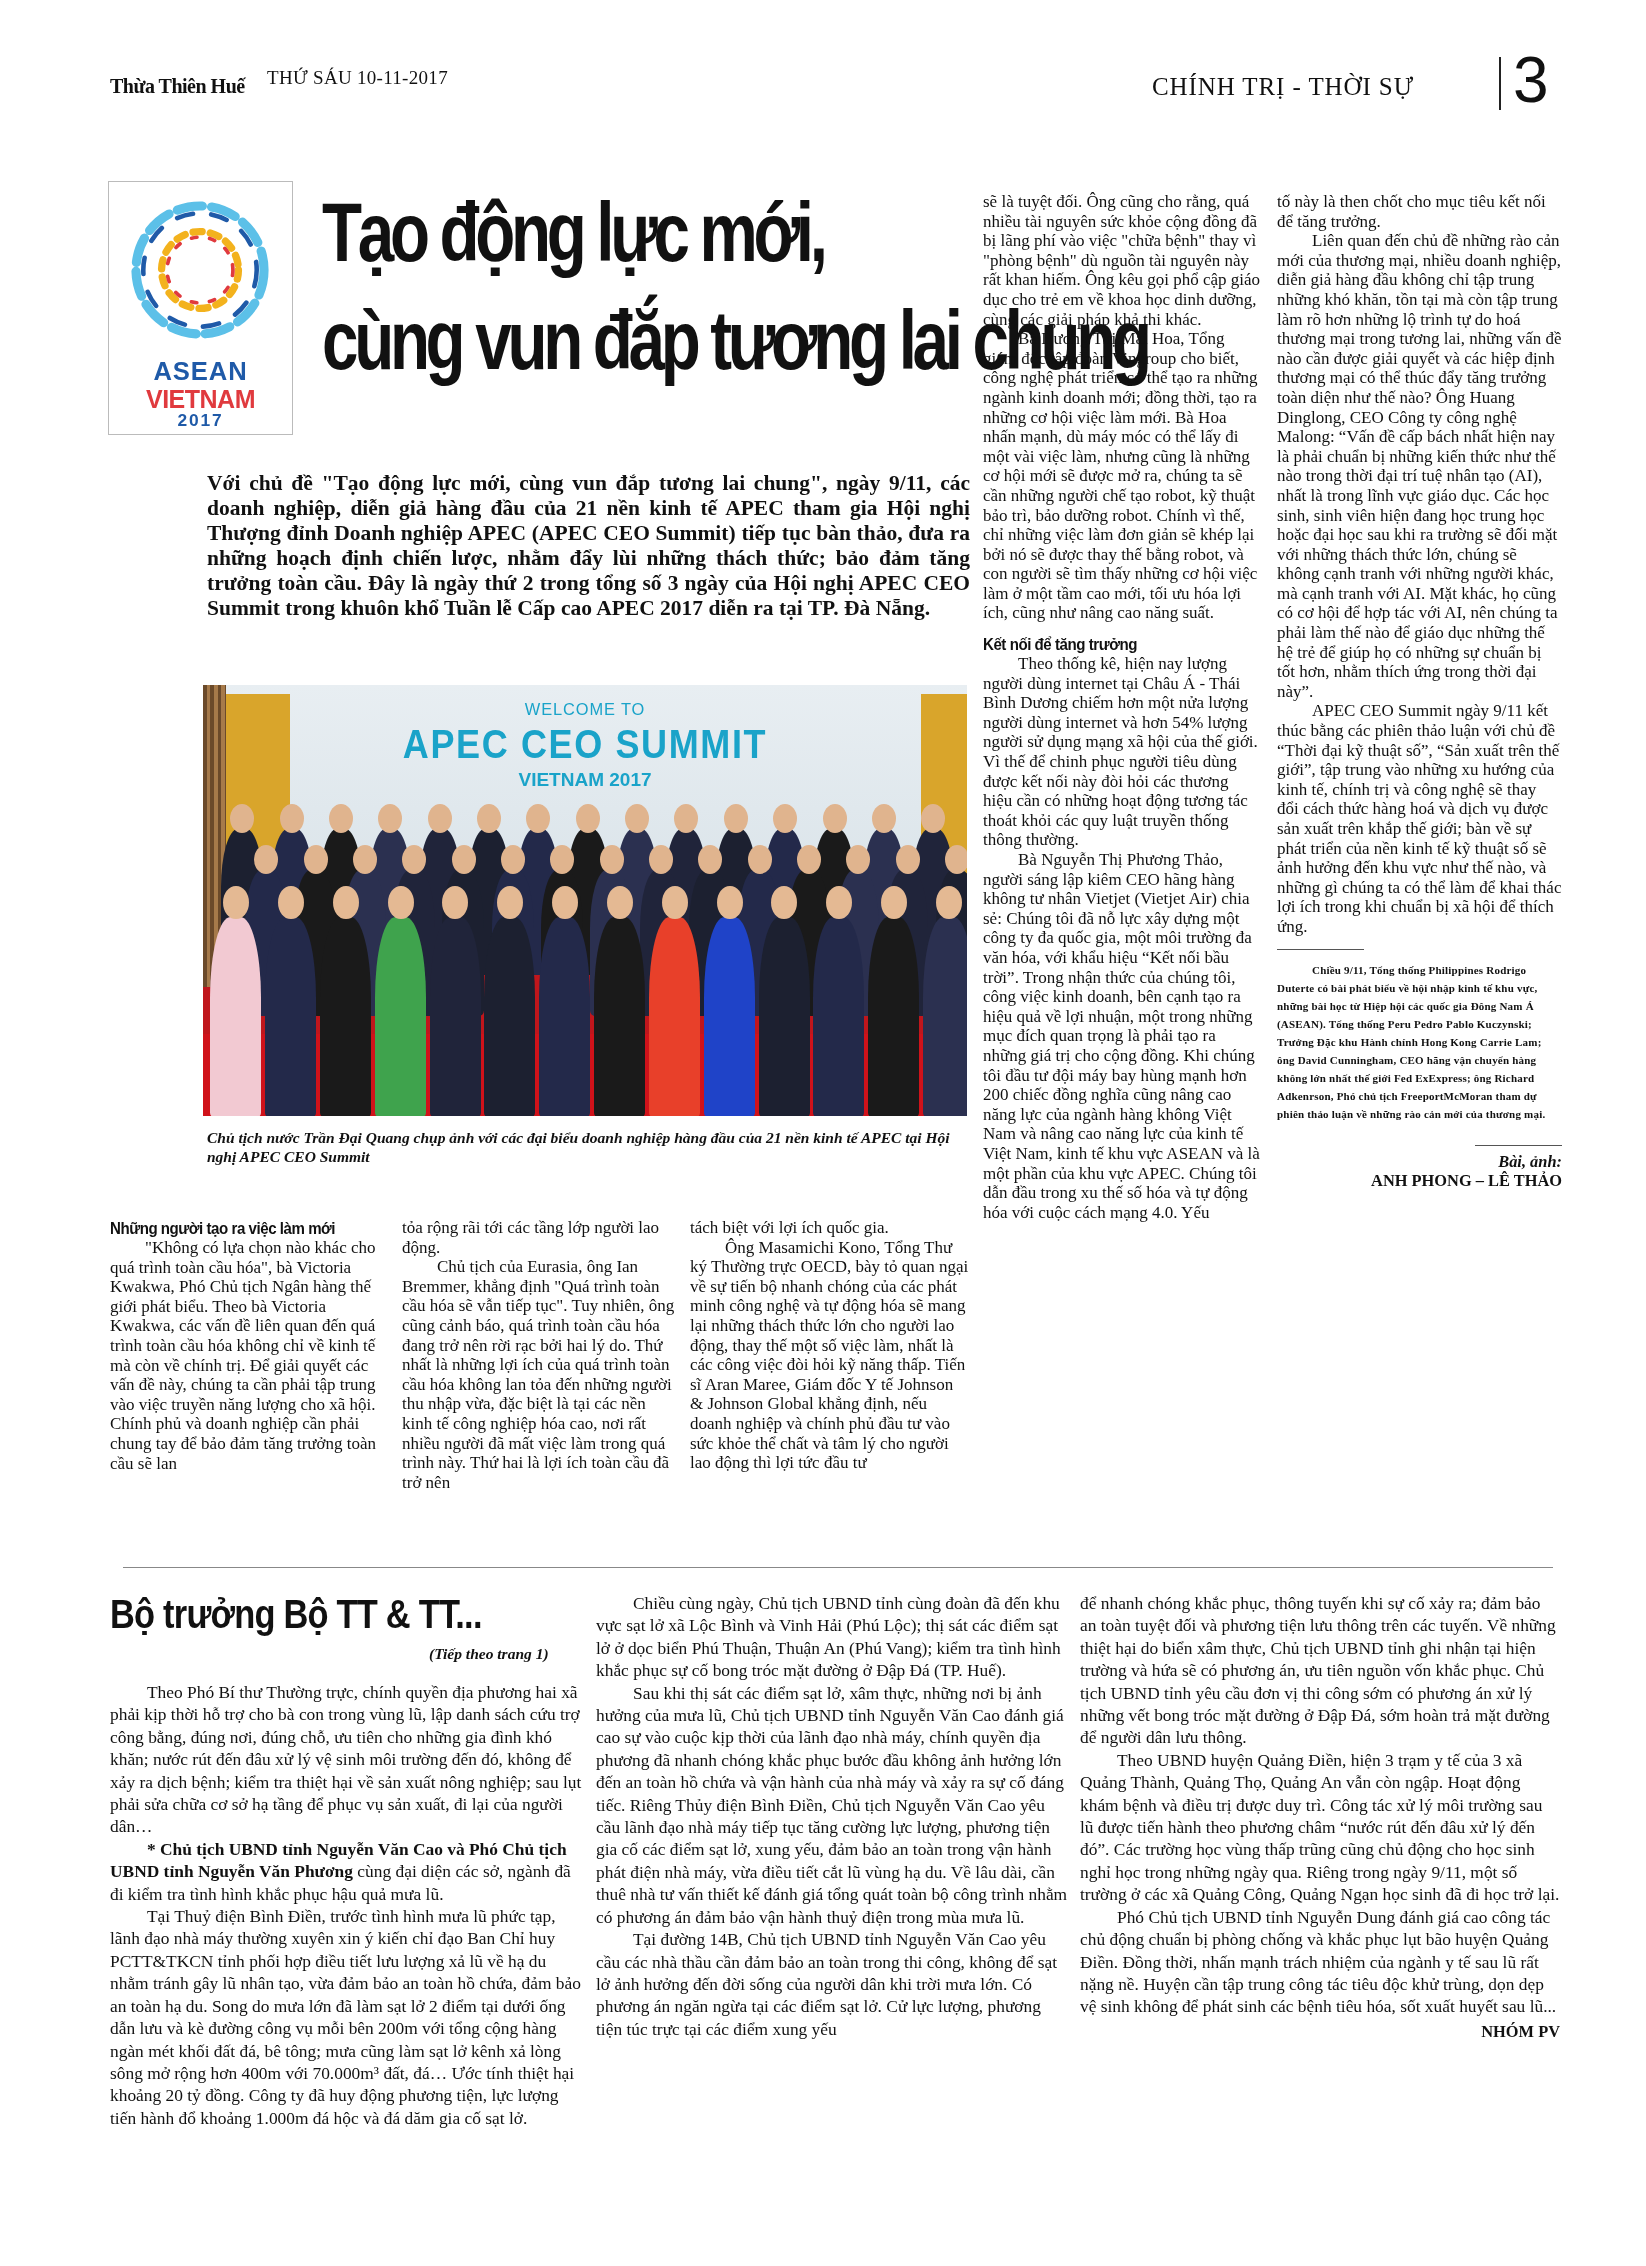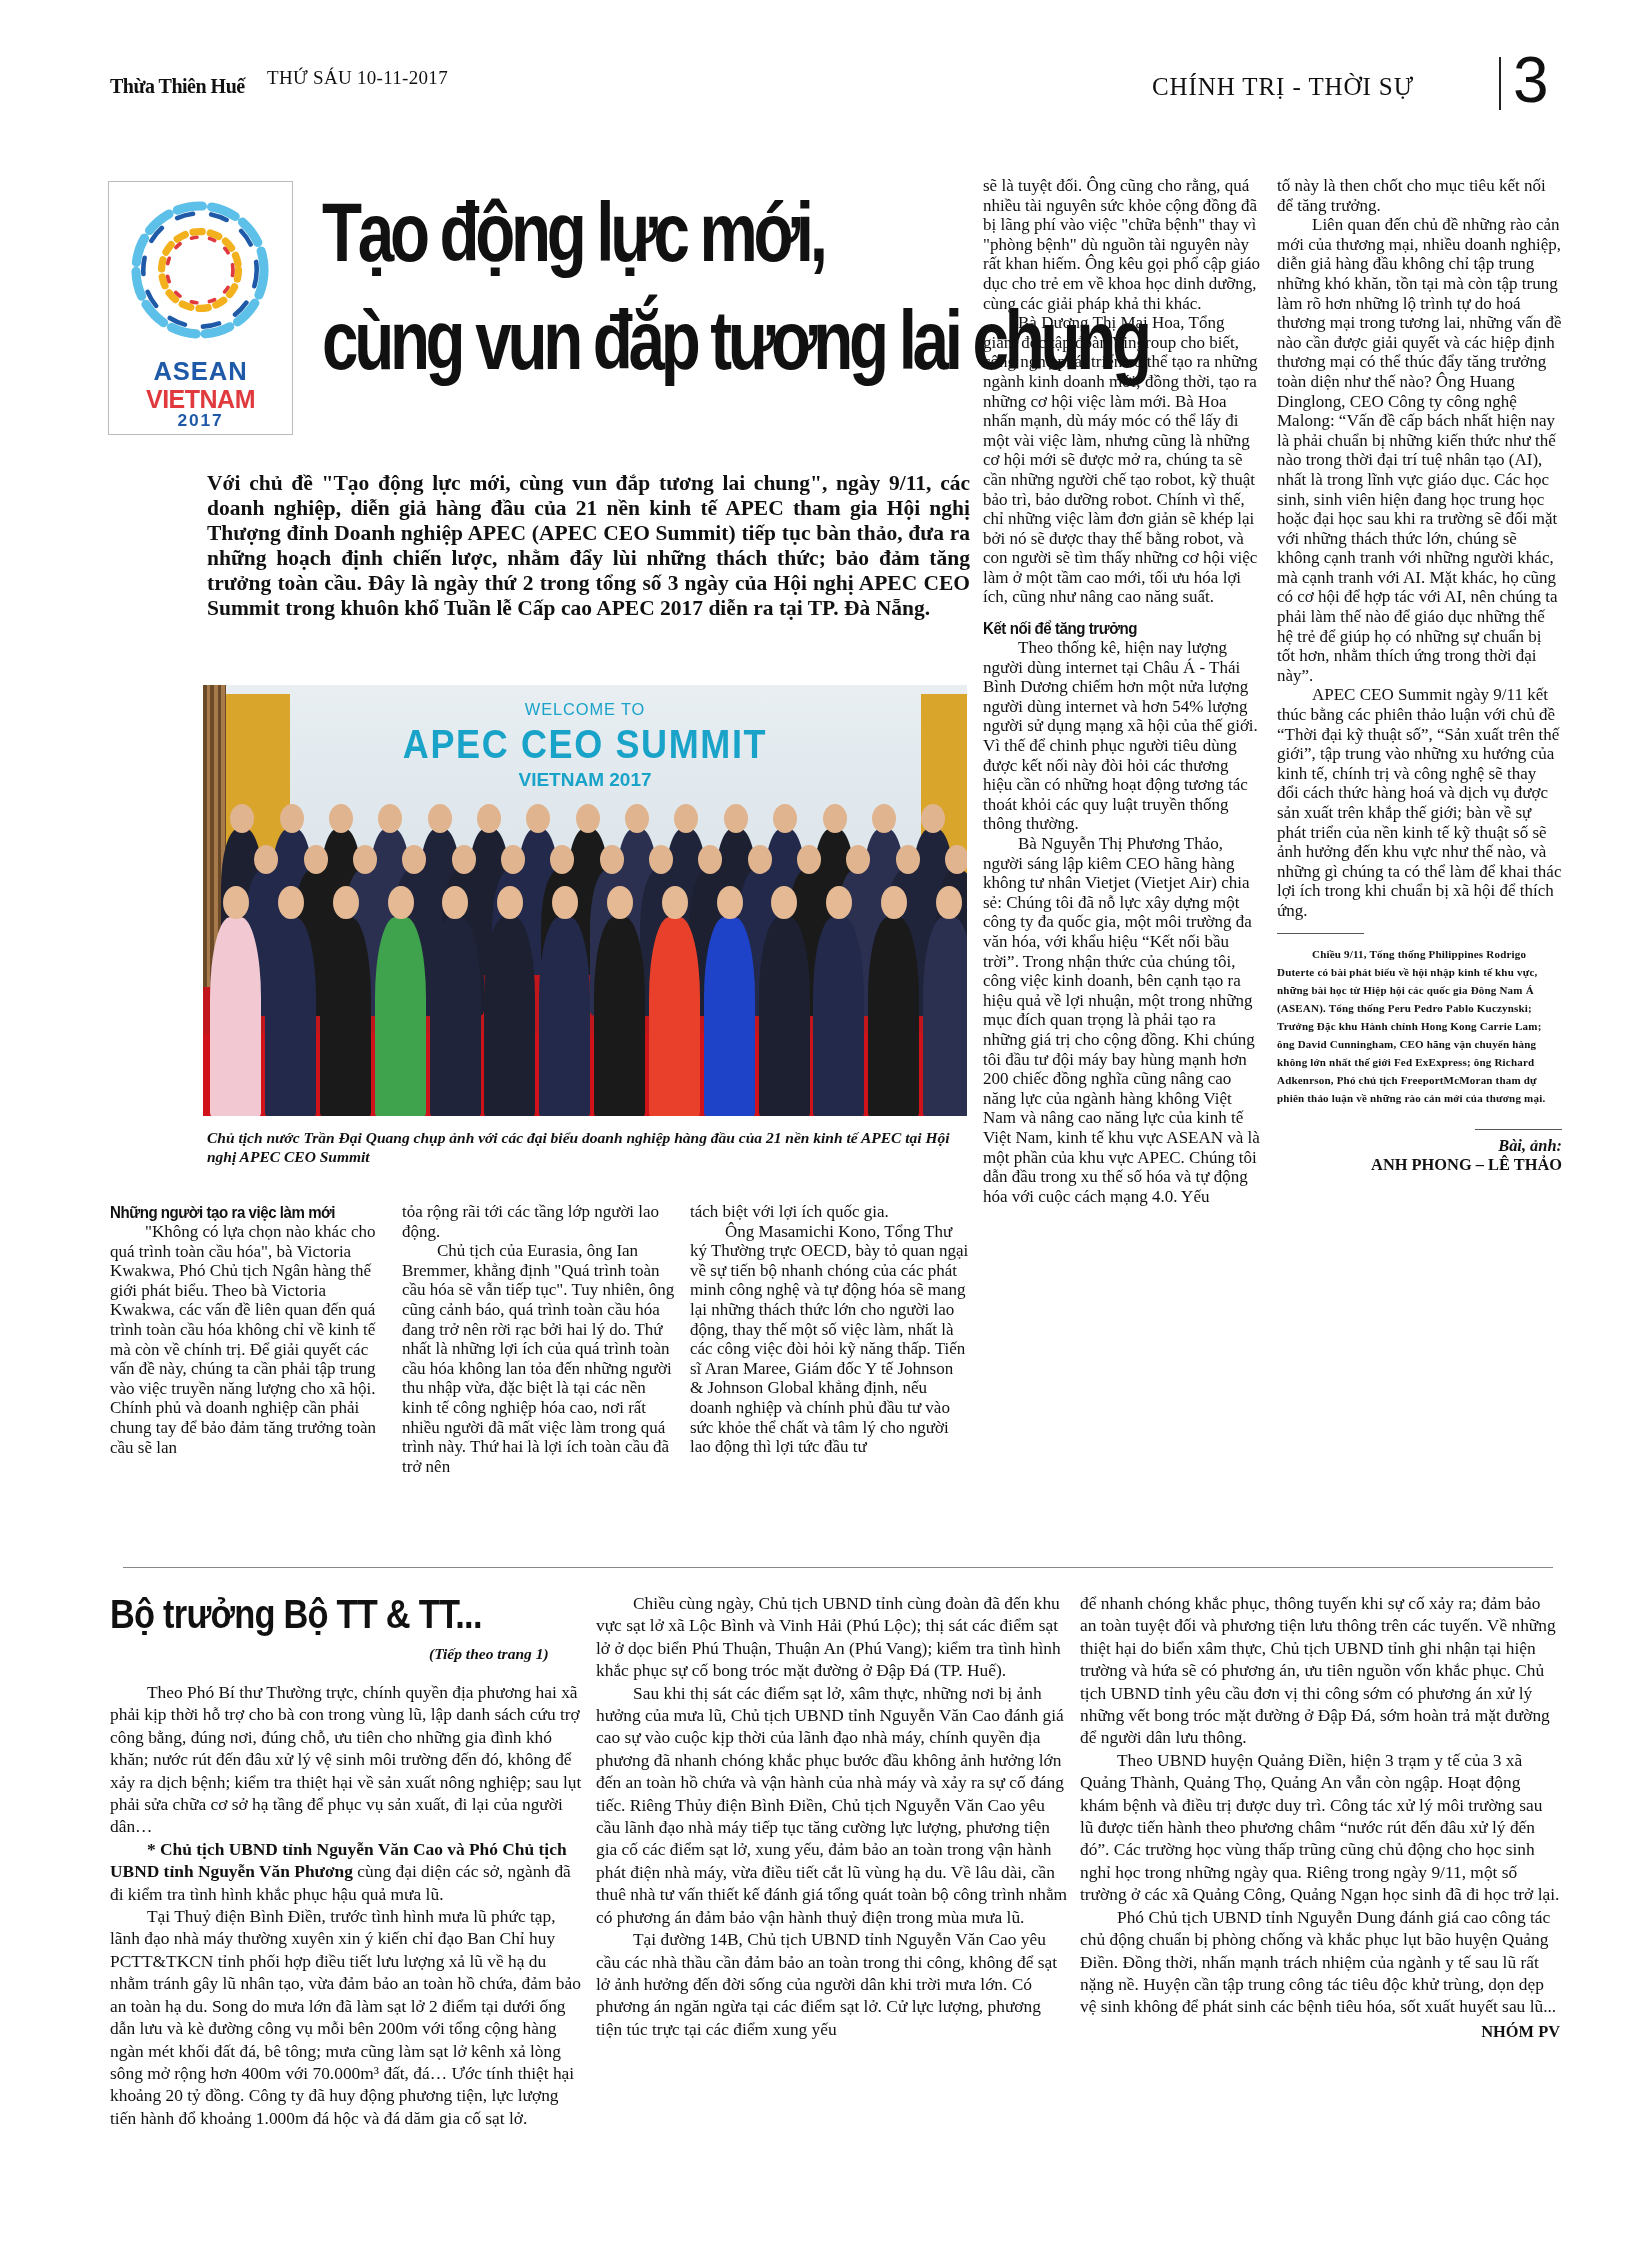--- a/index.html
+++ b/index.html
@@ -36,21 +36,21 @@
   .photo .summit { position:absolute; left:0; width:100%; top:37px; text-align:center; font-family:"Liberation Sans", sans-serif; font-weight:bold; font-size:40px; color:#1aa3c9; letter-spacing:1.8px; transform:scaleX(0.9); }
   .photo .vn2017 { position:absolute; left:0; width:100%; top:84px; text-align:center; font-family:"Liberation Sans", sans-serif; font-weight:bold; font-size:19px; color:#1aa3c9; }
   .photo .crowd { position:absolute; left:0; top:82px; width:100%; height:274px; }
   .photo .floor { position:absolute; left:0; bottom:0; width:100%; height:82px; background:#d0121a; }
   .person { position:absolute; border-radius:40% 40% 5.5px 5.5px; }
   .head { position:absolute; border-radius:50%; background:#e0b48e; }
 
   .caption { left:207px; top:1128px; width:768px; font-family:"Liberation Serif", serif; font-style:italic; font-weight:bold; font-size:15.5px; line-height:19px; }
 
   
-  .col { font-family:"Liberation Serif", serif; font-size:17px; line-height:19.6px; text-align:left; }
+  .col { font-family:"Liberation Serif", serif; font-size:17px; line-height:19.6px; text-align:left;margin-top:16px; }
   .col p { margin:0; text-indent:35px; }
   .col p.noindent { text-indent:0; }
   .subhead { font-family:"Liberation Sans", sans-serif; font-weight:bold; font-size:16.4px; line-height:20px; letter-spacing:-0.5px; transform:scaleX(0.92); transform-origin:left; }
   .boxed { font-weight:bold; font-size:11px; line-height:18px; letter-spacing:0.2px; }
   .hr-short { height:0.9px; background:#555; }
   .byline-label { font-style:italic; font-weight:bold; text-align:right; font-size:16.4px; }
   .byline-name { font-weight:bold; text-align:right; font-size:16.4px; }
 
   .sep { left:123px; top:1567px; width:1430px; height:0.9px; background:#888; }
 

